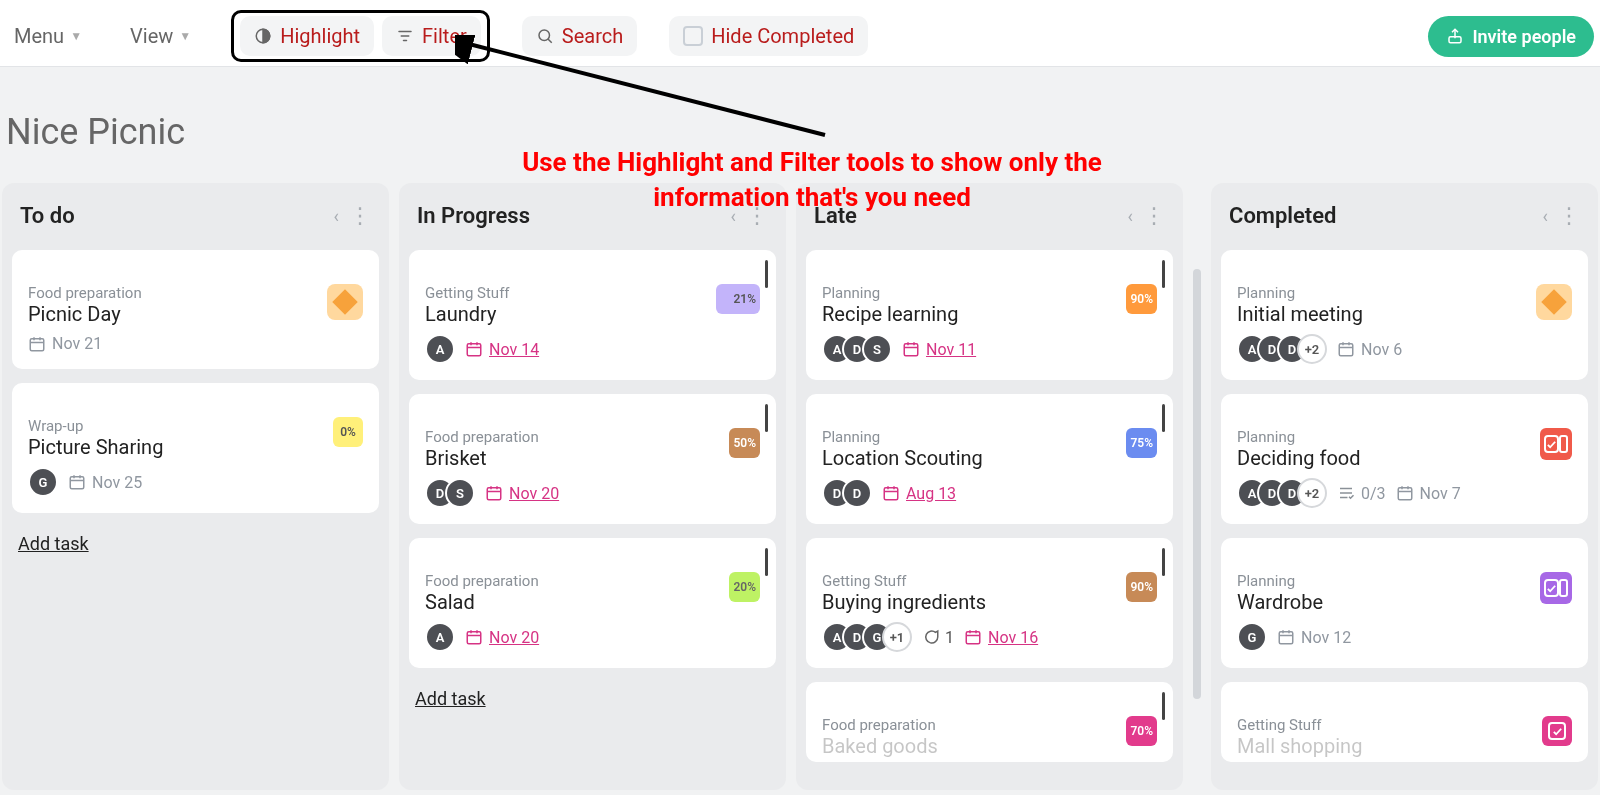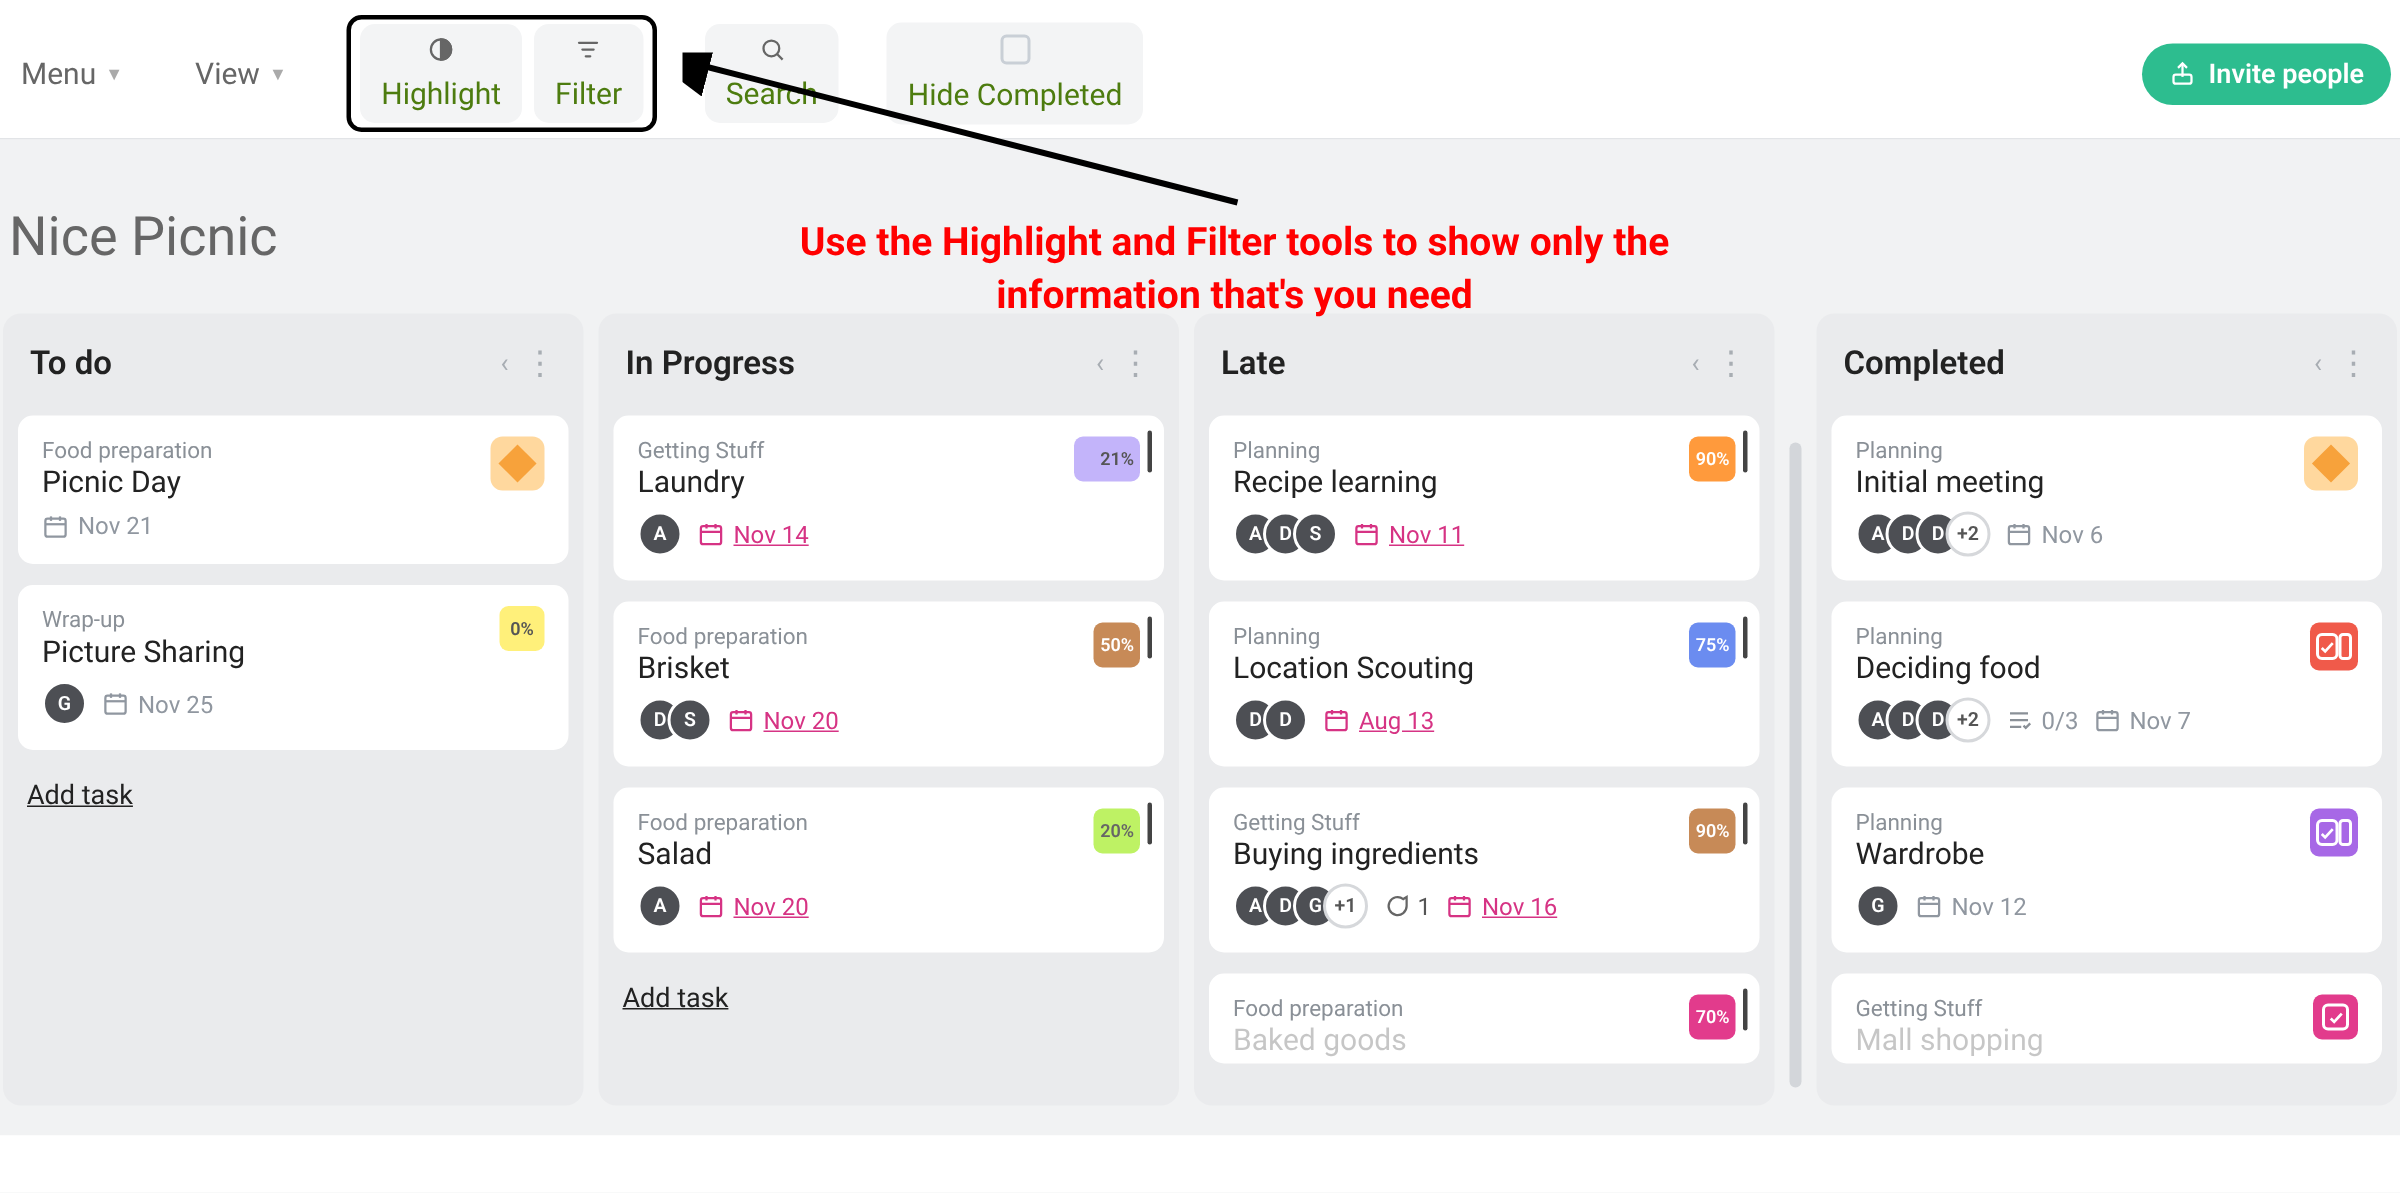--- a/index.html
+++ b/index.html
@@ -35,35 +35,35 @@
   .menu-item{
     display:flex;align-items:center;gap:6px;
     font-size:20px;color:#666;
     padding:6px 8px;border-radius:6px;
     cursor:pointer;
   }
   .chev{font-size:12px;color:#aaa;}
   .pill{
     display:flex;align-items:center;gap:8px;
     background:#f3f4f5;border-radius:10px;
-    padding:8px 14px;font-size:20px;color:#4d7c0f;
-    cursor:pointer;min-height:40px;flex-direction:column;
+    padding:8px 14px;font-size:20px;color:#b91c1c;
+    cursor:pointer;min-height:40px;
   }
   .pill svg{width:18px;height:18px;}
   .pill .box{width:20px;height:20px;border:2px solid #c9cfd6;border-radius:4px;}
   .callout-box{border:3px solid #000;border-radius:10px;padding:3px 6px;display:flex;gap:8px;}
   .invite-btn{
     margin-left:auto;background:var(--green);color:#fff;
     display:flex;align-items:center;gap:8px;
     padding:10px 18px;border-radius:22px;font-size:18px;font-weight:600;
     cursor:pointer;
   }
   
   .annotation{
-    position:absolute;left:463px;top:145px;width:720px;
+    position:absolute;left:452px;top:145px;width:720px;
     color:#ff0000;font-size:26px;font-weight:bold;text-align:center;
     line-height:1.35;pointer-events:none;z-index:5;
   }
   .arrow-svg{position:absolute;left:455px;top:35px;z-index:5;pointer-events:none;}
   
   .board-wrap{background:var(--bg);padding:0 0 20px 0;}
   .board-title{
     font-size:36px;color:#666;font-weight:400;
     padding:44px 0 30px 6px;background:var(--bg);
   }
@@ -79,21 +79,21 @@
   .col-title{font-size:22px;font-weight:600;color:#222;}
   .col-actions{display:flex;align-items:center;gap:10px;color:#a8adb3;}
   .col-actions .nav{font-size:18px;cursor:pointer;}
   .col-actions .dots{font-size:22px;cursor:pointer;}
   .card{
     background:var(--card-bg);border-radius:10px;
     padding:14px 16px 16px 16px;margin-bottom:14px;
     display:flex;flex-direction:column;gap:8px;
     position:relative;
   }
-  .card-top{display:flex;align-items:flex-start;justify-content:space-between;}
+  .card-top{display:flex;align-items:flex-start;justify-content:space-between;margin-top:20px;}
   .card-cat{font-size:15px;color:var(--muted);}
   .card-title{font-size:20px;color:#222;}
   .card-meta{display:flex;align-items:center;gap:10px;flex-wrap:wrap;}
   .avatars{display:flex;}
   .avatar{
     width:30px;height:30px;border-radius:50%;
     background:#4d4f54;color:#fff;font-size:13px;font-weight:600;
     display:flex;align-items:center;justify-content:center;
     border:2px solid #fff;
   }

